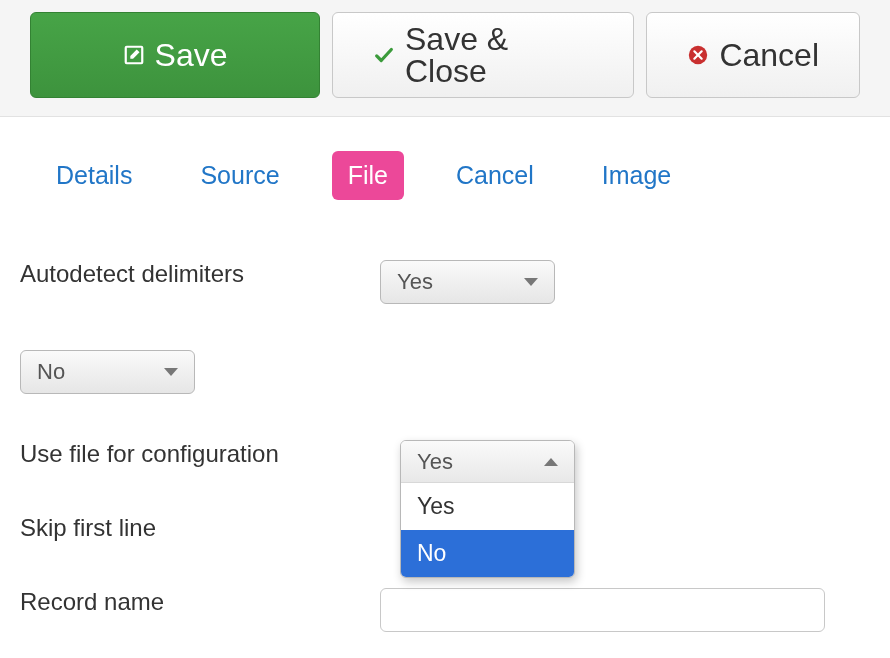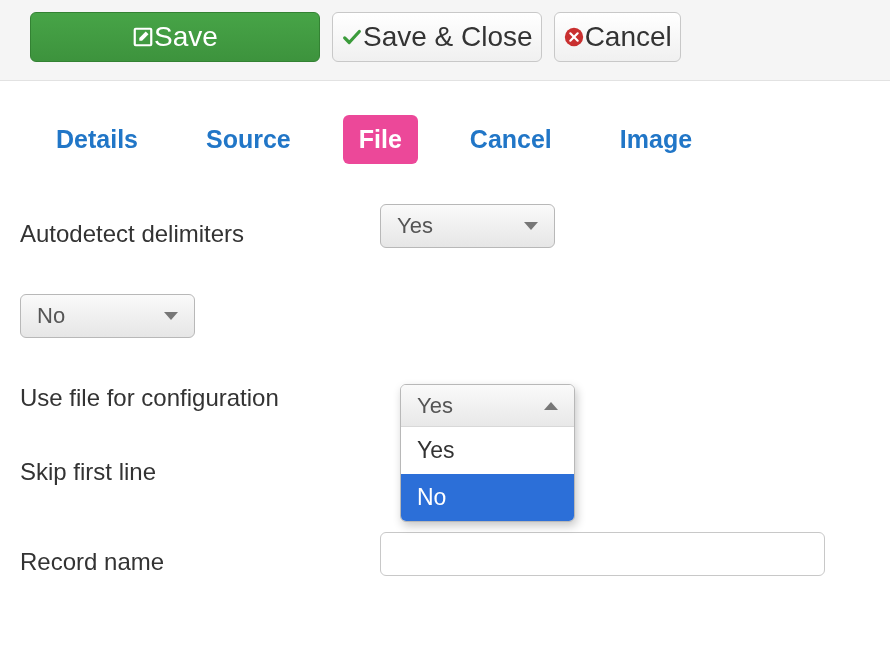--- a/index.html
+++ b/index.html
@@ -12,66 +12,66 @@
 
   
   .toolbar {
     background: #f5f5f5;
     border-bottom: 1px solid #e2e2e2;
     padding: 12px 30px 18px 30px;
     display: flex; gap: 12px;
   }
   .btn {
     display: inline-flex; align-items: center; justify-content: center;
-    font-size: 28px; line-height: 1;
-    padding: 10px 8px;
+    gap: 10px;
+    font-size: 32px; line-height: 1;
+    padding: 10px 40px;
     border-radius: 6px;
     cursor: pointer;
     user-select: none;
   }
   .btn-green {
     background: linear-gradient(#47a447, #3d933d);
     border: 1px solid #338233;
     color: #fff;
     min-width: 290px;
   }
   .btn-white {
     background: linear-gradient(#ffffff, #f0f0f0);
     border: 1px solid #c8c8c8;
     color: #333;
-    text-align: right;
   }
   .btn svg { display: block; }
 
   
   .tabs {
     display: flex; gap: 36px;
     padding: 34px 40px 0 40px;
     font-size: 25px;
-    font-weight: bold;
   }
   .tab {
     color: #2176c7;
     padding: 10px 16px;
     border-radius: 6px;
     cursor: pointer;
   }
   .tab.active {
     background: #ec4899;
     color: #fff;
   }
 
   
   .form {
     padding: 40px 0 0 20px;
   }
   .row {
-    display: flex; align-items: flex-end;
+    display: flex; align-items: flex-start;
     margin-bottom: 46px;
     position: relative;
+    margin-top: 20px;
   }
   .label {
     width: 360px;
     font-size: 24px;
     color: #333;
   }
   .select {
     width: 175px; height: 44px;
     border: 1px solid #b8b8b8;
     border-radius: 6px;

